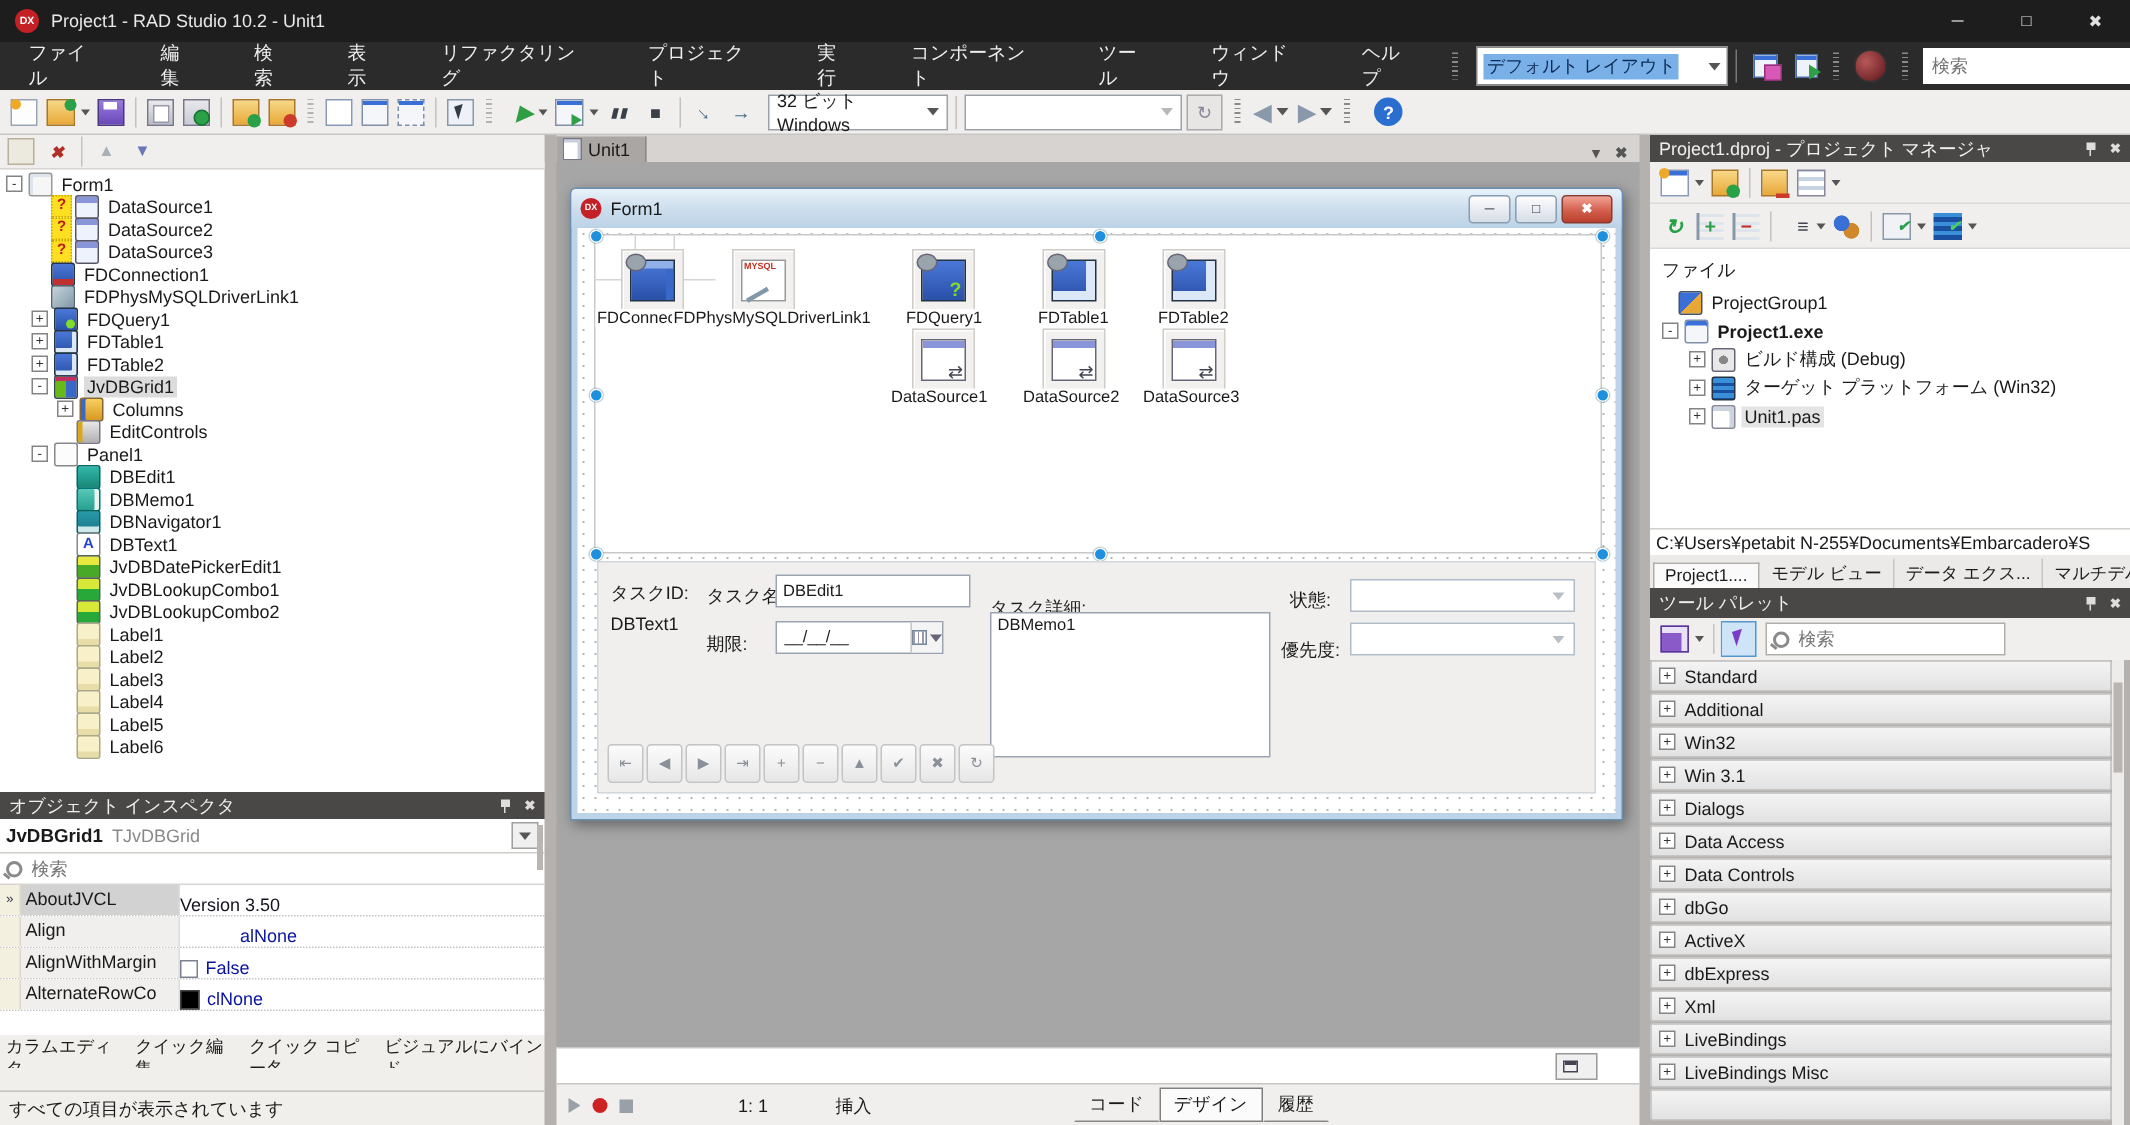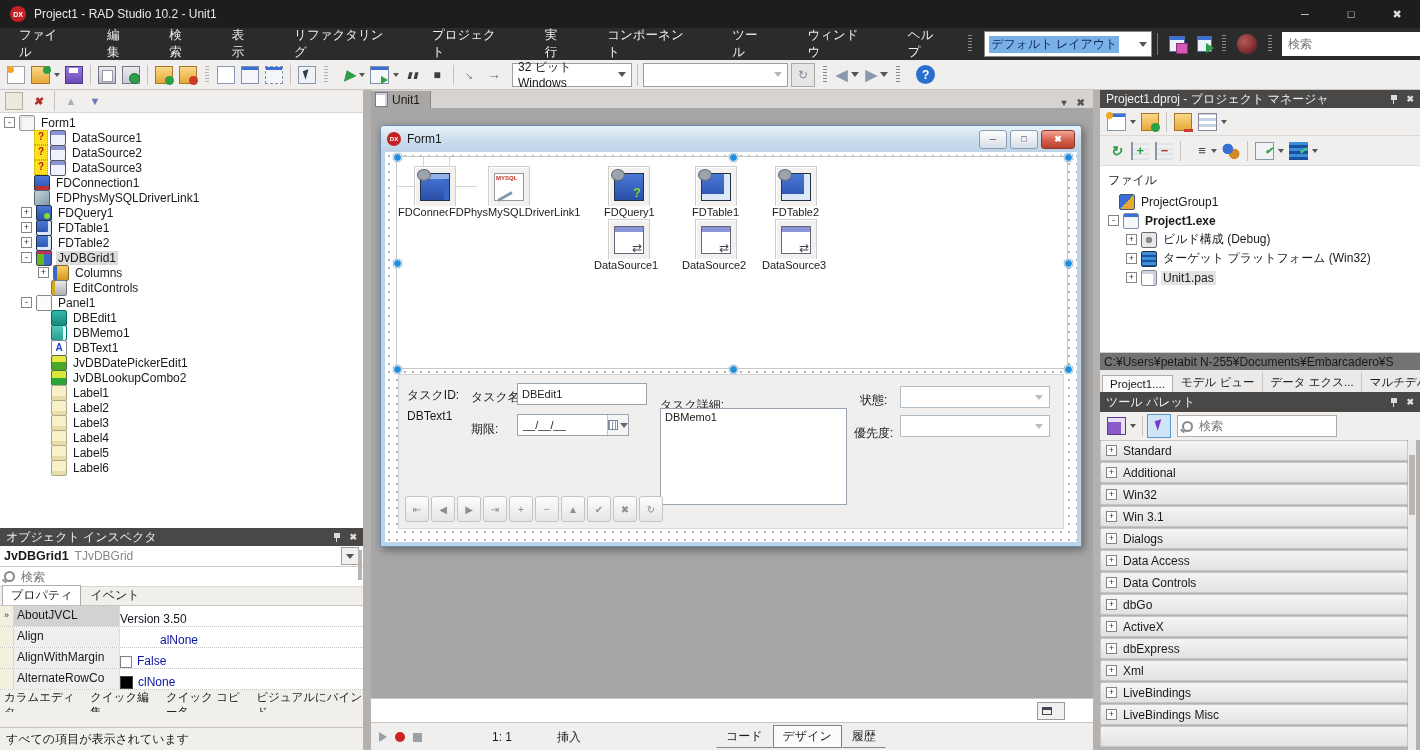--- a/index.html
+++ b/index.html
@@ -223,21 +223,21 @@
   [data-icon="compile-check"]::before{background:repeating-linear-gradient(180deg,#3a8fd8 0 3px,#1a50a0 3px 6px)}
   [data-icon="compile-check"] .g{color:#48d060;font-size:10px;font-weight:bold}
   .pmtree{left:1100px;top:166px;width:320px;height:186px;background:#fff;padding-top:4px;box-sizing:border-box}
   .pmtree .trow{height:19px}
   .pmtree .trow[data-depth="0"]{padding-left:6px}
   .pmtree .trow[data-depth="1"]{padding-left:8px}
   .pmtree .trow[data-depth="2"]{padding-left:26px}
   .pmtree .trow[data-bold="true"] .tlabel{font-weight:bold}
   .pmtree .trow[data-sel="true"] .tlabel{background:#e4e4e4}
   .fileshdr{padding:2px 0 3px 8px;font-size:12px}
-  .pmpath{left:1100px;top:352px;width:320px;height:18px;background:#737373;border-top:1px solid #cfcecb;display:flex;align-items:center;padding-left:4px;box-sizing:border-box;white-space:nowrap;overflow:hidden;font-size:12px}
+  .pmpath{left:1100px;top:352px;width:320px;height:18px;background:#ffffff;border-top:1px solid #cfcecb;display:flex;align-items:center;padding-left:4px;box-sizing:border-box;white-space:nowrap;overflow:hidden;font-size:12px}
   .pmtabs{left:1100px;top:370px;width:320px;height:22px;background:#eceae8;display:flex;align-items:flex-end;padding-left:2px;box-sizing:border-box}
   .ptab{padding:2px 7px;font-size:11.5px;border:1px solid transparent;border-bottom:none;border-right:1px solid #c8c5c2;white-space:nowrap}
   .ptab[data-sel="true"]{background:#fbfafa;border-color:#b0ada9}
   .tphead{left:1100px;top:392px;width:320px;height:20px}
   .tphead .phead{height:20px}
   .tptb{left:1100px;top:412px;width:320px;height:28px;background:#f0efed;display:flex;align-items:center;padding-left:4px;box-sizing:border-box}
   [data-icon="component-new"]::before{background:#8a5ac8;border:1px solid #5a3898;box-shadow:inset -4px 4px 0 #e8e0f4}
   [data-icon="cursor"]::after{content:"";position:absolute;left:9px;top:6px;width:0;height:0;border-top:10px solid #7a3cc8;border-right:7px solid transparent;transform:rotate(-18deg)}
   .tbi[data-pressed="true"]{background:#cfe4f7;box-shadow:inset 0 0 0 1px #5599cc}
   .tpsearch{width:150px;height:20px;border:1px solid #b0ada9;background:#fff;display:flex;align-items:center;gap:4px;padding:0 4px;margin-left:6px}
@@ -571,35 +571,47 @@
         <span class="tlabel">DBEdit1</span>
       </div>
 
       <div class="trow" data-depth="2">
         <span class="texp"></span>
 
         <span class="tico" data-icon="dbmemo"></span>
         <span class="tlabel">DBMemo1</span>
       </div>
 
+      <div class="trow" data-depth="2">
+        <span class="texp"></span>
+
+        <span class="tico" data-icon="dbnavigator"></span>
+        <span class="tlabel">DBNavigator1</span>
+      </div>
 
       <div class="trow" data-depth="2">
         <span class="texp"></span>
 
         <span class="tico" data-icon="dbtext"></span>
         <span class="tlabel">DBText1</span>
       </div>
 
       <div class="trow" data-depth="2">
         <span class="texp"></span>
 
         <span class="tico" data-icon="datepicker"></span>
         <span class="tlabel">JvDBDatePickerEdit1</span>
       </div>
 
+      <div class="trow" data-depth="2">
+        <span class="texp"></span>
+
+        <span class="tico" data-icon="lookupcombo"></span>
+        <span class="tlabel">JvDBLookupCombo1</span>
+      </div>
 
       <div class="trow" data-depth="2">
         <span class="texp"></span>
 
         <span class="tico" data-icon="lookupcombo"></span>
         <span class="tlabel">JvDBLookupCombo2</span>
       </div>
 
       <div class="trow" data-depth="2">
         <span class="texp"></span>
@@ -659,25 +671,20 @@
     <span class="objname">JvDBGrid1</span>
     <span class="objclass">TJvDBGrid</span>
     <span class="objdrop">
         <span class="ddtri" style="margin:0"></span>
       </span>
   </div>
   <div class="searchrow">
     <span class="mag"></span>
     <input placeholder="検索" style="">
   </div>
-  <div class="itabs">
-
-  <span class="itab" data-sel="true">プロパティ</span>
-      <span class="itab">イベント</span>
-    </div>
   <div class="pgrid">
 
       <div class="prow" data-kind="plain" data-sel="true">
         <span class="pgut">»</span>
         <span class="pname">AboutJVCL</span>
         <span class="pval">
 
           <span class="pvtext">Version 3.50</span>
         </span>
       </div>

